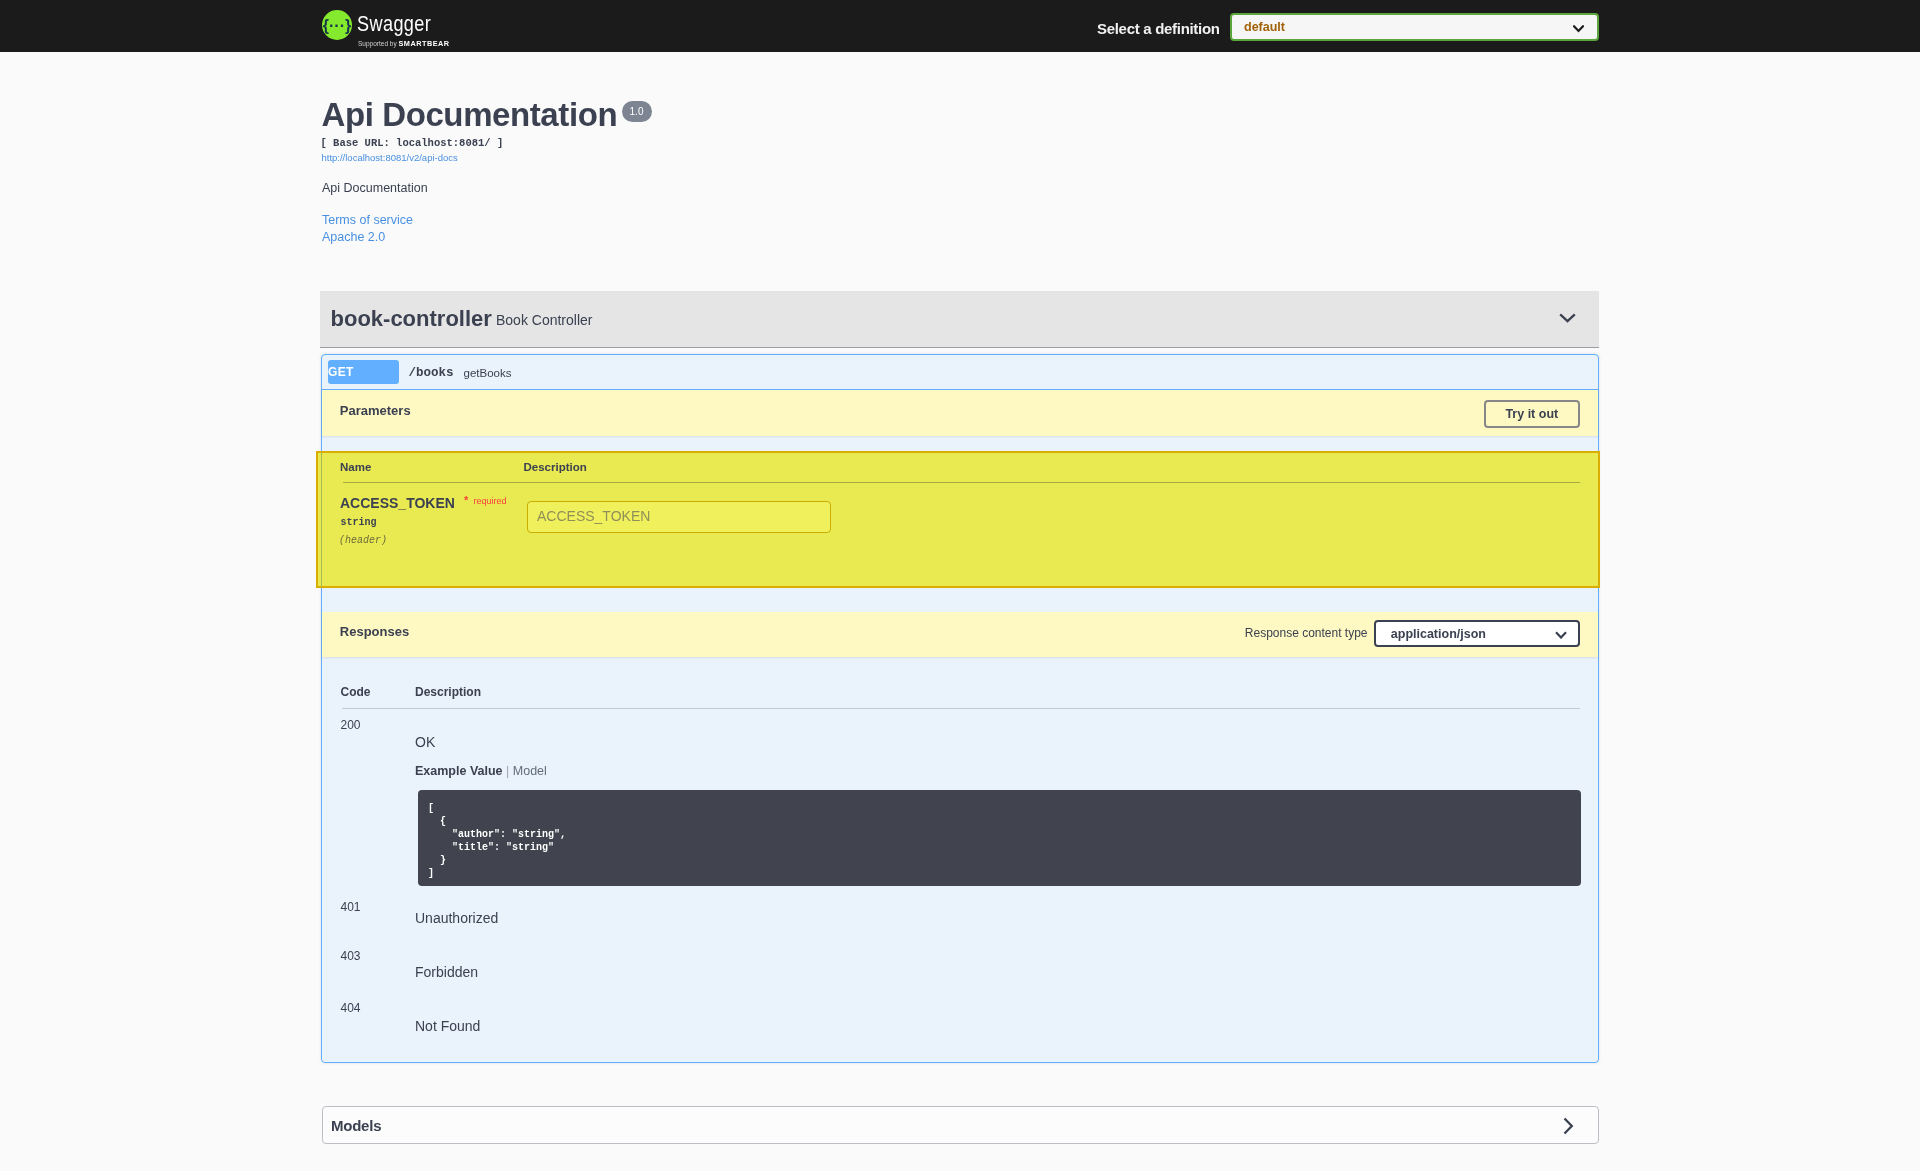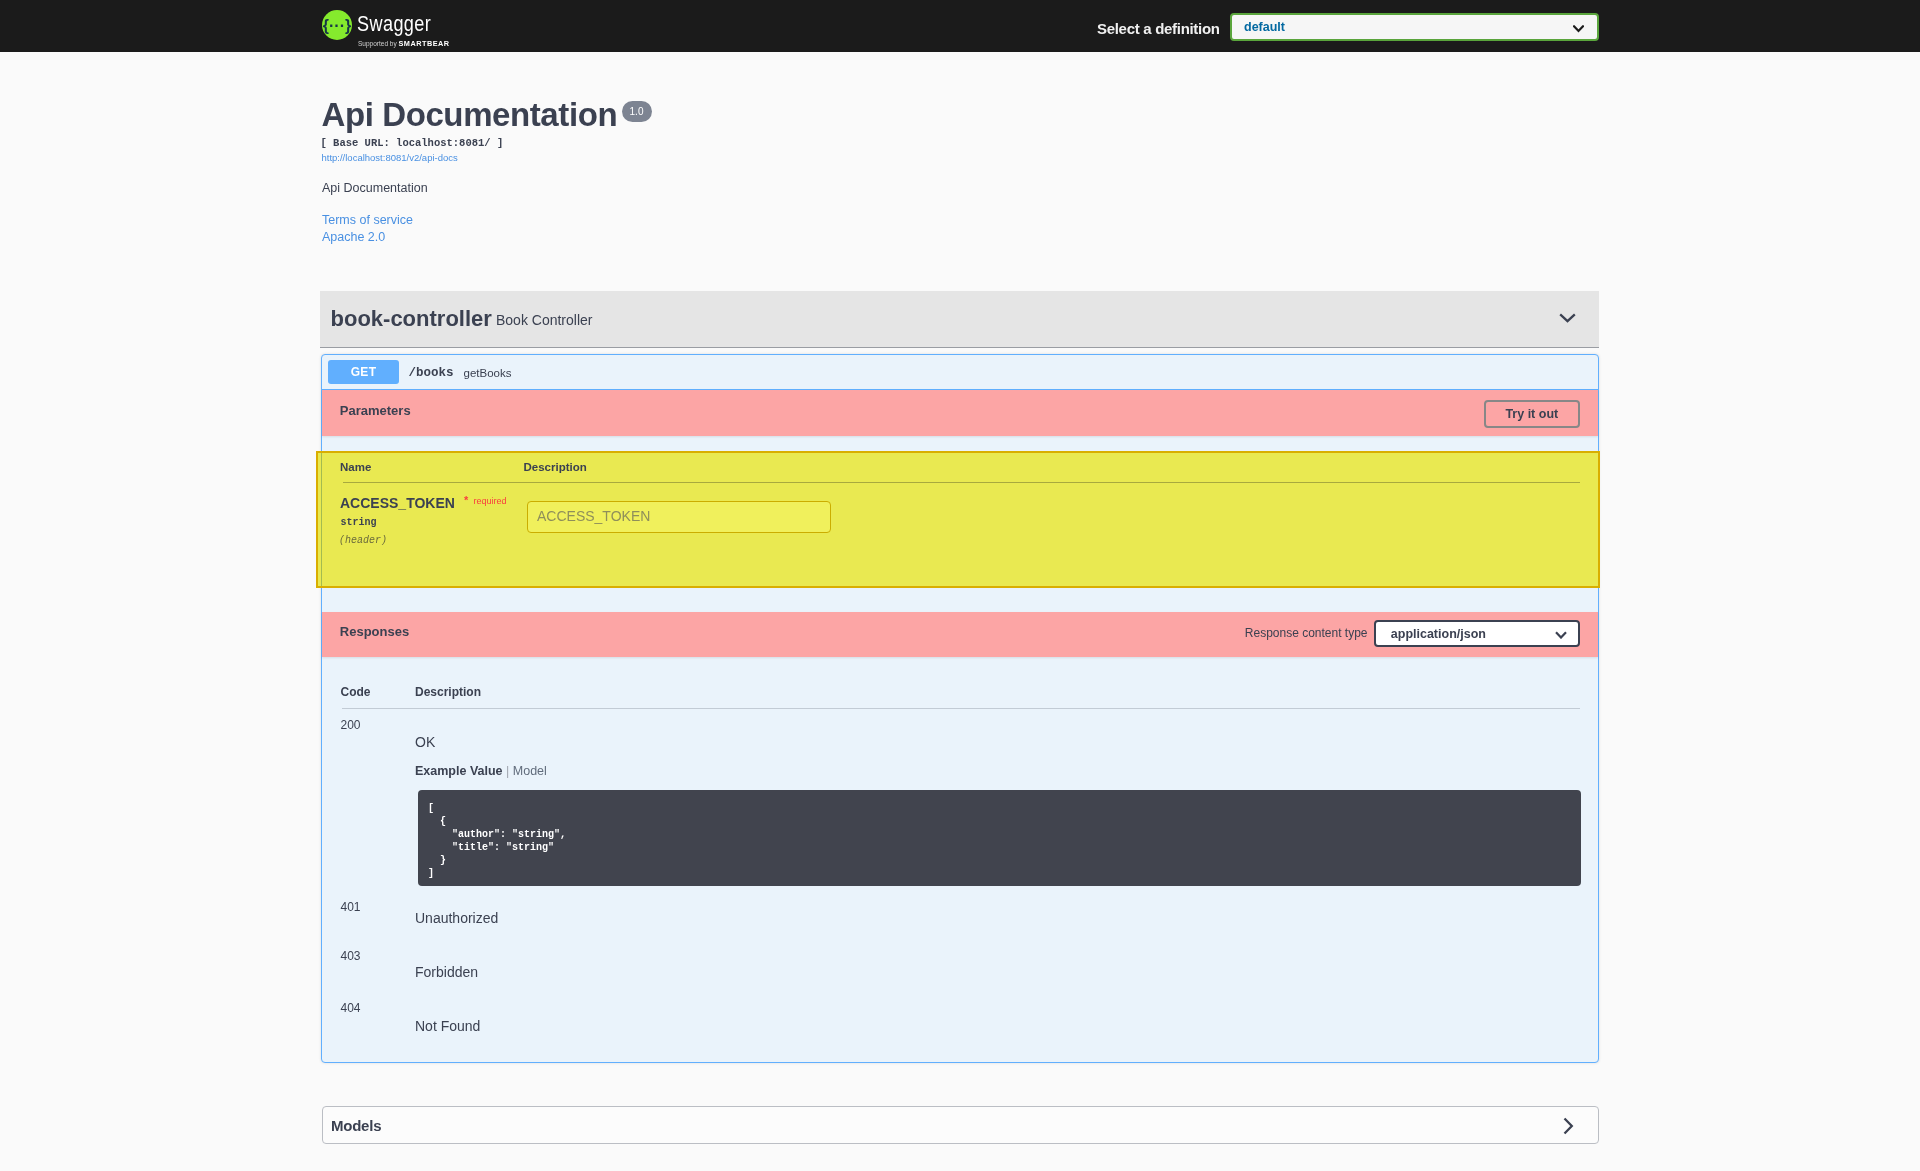--- a/index.html
+++ b/index.html
@@ -9,42 +9,42 @@
 .mono { font-family:"Liberation Mono",monospace; }
 .b { font-weight:bold;text-align:right; }
 
 .topbar { left:0; top:0; width:1920px; height:52px; background:#1b1b1b; }
 .logo-circ { left:322px; top:10px; }
 .logo-word { left:357px; top:11.8px; font-size:21.5px; color:#fff; transform:scaleX(0.84); transform-origin:left top; letter-spacing:0.5px; }
 .logo-sub { left:358px; top:39px; font-size:6.5px; color:#d0d0d0; }
 .logo-sub b { font-size:7.3px; color:#fff; letter-spacing:0.5px; }
 .sel-label { left:1097px; top:20px; font-size:15px; font-weight:bold; color:#f0f0f0; letter-spacing:-0.3px; }
 .top-select { left:1230px; top:13px; width:369px; height:28px; background:#f6f6f6; border:2px solid #5aa53c; border-radius:4px; }
-.top-select span { position:absolute; left:12px; top:5px; font-size:12.5px; font-weight:bold; color:#0369a1; }
+.top-select span { position:absolute; left:12px; top:5px; font-size:12.5px; font-weight:bold; color:#a16207; }
 .top-select svg { position:absolute; right:13px; top:10px; }
 
 .title { left:321.5px; top:98px; font-size:33px; font-weight:bold; letter-spacing:-0.4px; line-height:1; }
 .vbadge { left:621.5px; top:101px; width:30px; height:21px; background:#7d8492; border-radius:10.5px; text-align:center; line-height:21px; font-size:10px; font-weight:normal; color:#fff; }
 .baseurl { left:320.5px; top:137.5px; font-size:10.5px; font-weight:bold; line-height:1; }
 .infolink { left:321.5px; top:152.8px; font-size:9.5px; color:#4990e2; line-height:1; }
 .infodesc { left:322px; top:182px; font-size:12.5px; line-height:1; }
 .terms { left:322px; top:214px; font-size:12.5px; color:#4990e2; line-height:1; }
 .apache { left:322px; top:230.5px; font-size:12.5px; color:#4990e2; line-height:1; }
 
 .tagbar { left:320px; top:290.5px; width:1279px; height:57.5px; background:#e5e5e5; border-bottom:1px solid #9a9da3; }
 .tagbar h3 { position:absolute; left:10.5px; top:17px; font-size:22px; font-weight:bold; line-height:1; letter-spacing:0; }
 .tagbar small { position:absolute; left:176px; top:22px; font-size:14px; line-height:1; }
 .tagbar svg { position:absolute; left:1239px; top:22px; }
 
 .opblock { left:320.5px; top:353.5px; width:1278.5px; height:709.5px; background:#eaf3fb; border:1px solid #61affe; border-radius:4px; box-shadow:0 0 3px rgba(0,0,0,.12); }
 .summary { left:0; top:0; width:100%; height:35.2px; border-bottom:1px solid #61affe; }
-.getbadge { left:6.5px; top:5.5px; width:71px; height:24px; background:#61affe; border-radius:3px; color:#fff; font-size:12px; font-weight:bold; text-align:center; line-height:24px; letter-spacing:0.3px; }
+.getbadge { left:6.5px; top:5.5px; width:71px; height:24px; background:#61affe; border-radius:3px; color:#fff; font-size:12px; font-weight:bold; text-align:left; line-height:24px; letter-spacing:0.3px; }
 .path { left:87px; top:12.6px; font-size:12.5px; font-weight:bold; line-height:1; }
 .opid { left:142px; top:13.2px; font-size:11.5px; line-height:1; }
-.sect-bar { left:0.3px; width:1276.2px; background:#fca5a5; box-shadow:0 1px 2px rgba(0,0,0,.09); }
+.sect-bar { left:0.3px; width:1276.2px; background:#fef9c3; box-shadow:0 1px 2px rgba(0,0,0,.09); }
 .param-bar { top:35.5px; height:45.5px; }
 .resp-bar { top:257.7px; height:45px; }
 .sect-title { position:absolute; left:18px; font-size:12.5px; font-weight:bold; line-height:1; }
 .tryout { position:absolute; left:1162px; top:10px; width:96px; height:28px; border:2px solid #878787; border-radius:4px; font-size:12.5px; font-weight:bold; color:#3b4151; text-align:center; line-height:24.5px; background:transparent; }
 
 .yellow { left:316px; top:450.5px; width:1283.5px; height:137px; background:#e9e951; border:2px solid #d9ae00; }
 .yel-h { position:absolute; top:9px; font-size:11.5px; font-weight:bold; line-height:1; }
 .yel-line { position:absolute; left:25px; top:29px; width:1237px; height:1px; background:#a8a93e; }
 .pname { position:absolute; left:22px; top:43.5px; font-size:14px; font-weight:bold; line-height:1; }
 .pstar { position:absolute; left:146px; top:42px; font-size:11px; font-weight:bold; color:#f93e3e; line-height:1; }

